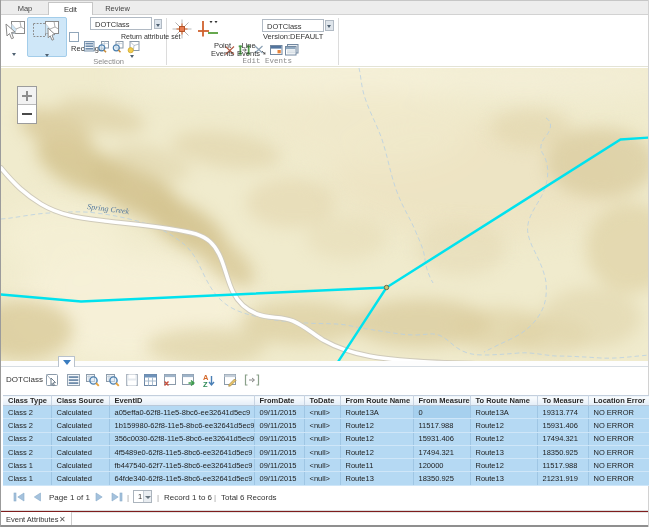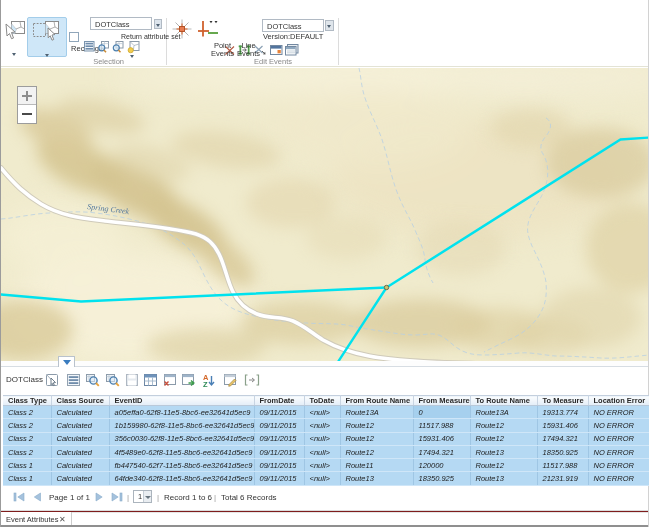--- a/index.html
+++ b/index.html
@@ -44,21 +44,21 @@
   border-left:4px solid transparent; border-right:4px solid transparent; border-top:5px solid #3a7cbf; }
 #gridbar { position:absolute; left:0; top:367px; width:647px; height:24px; background:#fff; }
 #gridbar .name { position:absolute; left:5px; top:8px; font-size:8px; color:#333; }
 
 
 #grid { position:absolute; left:2px; top:395px; width:647px; }
 #grid table { border-collapse:collapse; table-layout:fixed; width:545px; font-size:7.5px; }
 #grid th { height:10px; background:linear-gradient(#fbfdfe,#e3edf7); border-right:1px solid #c8d4e2; border-top:1px solid #c3cfdd; border-bottom:1px solid #b9c9da;
   font-weight:bold; color:#2a2a2a; text-align:left; padding:0 0 0 5px; white-space:nowrap; overflow:hidden; }
 #grid td { height:13.3px; background:#b5d9f3; border-right:1px solid #9fc6e4; border-bottom:1px solid #cfe6f8;
-  color:#1c1c1c; padding:0 0 0 5px; white-space:nowrap; overflow:hidden;font-style:italic; }
+  color:#1c1c1c; padding:0 0 0 5px; white-space:nowrap; overflow:hidden; }
 #grid td.hot { background:#a6d0ee; }
 
 
 #pager { position:absolute; left:0; top:489px; width:647px; height:17px; background:#fff; font-size:8px; color:#333; }
 #pager span { position:absolute; top:4px; }
 .pgsep { color:#9a9a9a; }
 #pagerdd { position:absolute; left:132px; top:1px; width:19px; height:13px; border:1px solid #abb4bd; background:#fff; }
 #pagerdd .n { position:absolute; left:4px; top:1px; font-size:7.5px; }
 #pagerdd .a { position:absolute; right:0; top:0; bottom:0; width:8px; background:#e9edf1; border-left:1px solid #c4ccd4; }
 #pagerdd .a:after { content:""; position:absolute; left:1px; top:5px; width:0; height:0; border-left:3px solid transparent; border-right:3px solid transparent; border-top:3px solid #68757f; }
@@ -68,20 +68,25 @@
   border-top:1px solid #dcdcdc; border-bottom:2px solid #8f8f8f; }
 #btab { position:absolute; left:0; top:1px; width:71px; height:13px; background:#fff; border-right:1px solid #cccccc; }
 #btab .t { position:absolute; left:5px; top:3px; font-size:7.5px; color:#333; }
 #btab .x { position:absolute; left:58px; top:3px; font-size:8px; color:#555; }
 #bottomrest { position:absolute; left:71px; top:1px; right:0; height:13px; background:#fff; border-top:1px solid #e6e6e6; }
 </style>
 </head>
 <body>
 <div id="app">
 
+  <div id="tabbar">
+    <div class="tab" style="left:4px; width:40px;">Map</div>
+    <div class="tab" id="tab-edit">Edit</div>
+    <div class="tab" style="left:93px; width:47px;">Review</div>
+  </div>
 
   <div id="ribbon">
 
     <div class="abs" style="left:1px; top:2px; width:17px; height:40px;">
       <svg width="25" height="22" viewBox="0 0 25 22" style="position:absolute;left:0;top:2px;">
         <rect x="9.5" y="2.5" width="13" height="12" fill="#fff" stroke="#8a8a8a"></rect>
         <path d="M9.5,5 L14,10 L13,14.5 M14,10 L19,8 L22.5,10 M19,8 L18,2.5" fill="none" stroke="#9a9a9a" stroke-width="0.8"></path>
         <path d="M9.5,5 L14,10 L13,14.5 L9.5,14.5 Z" fill="#cfe6f5"></path>
         <path d="M4,5 L13,13 L9.5,13.5 L11.5,19 L9.5,19.7 L7.5,14.5 L5,17 Z" fill="#fff" stroke="#8a8a8a" stroke-width="1"></path>
       </svg>
@@ -180,21 +185,21 @@
       <g transform="translate(61,0)">
         <rect x="2.5" y="1.5" width="10.5" height="8.5" fill="#e7ecf1" stroke="#7288a0"></rect>
         <rect x="0.5" y="3.5" width="10.5" height="8.5" fill="#fff" stroke="#7288a0"></rect>
         <rect x="1" y="4" width="9.5" height="2.2" fill="#8fa8bf"></rect>
         <path d="M2,8 L10,8 M2,9.8 L10,9.8" stroke="#b9c6d2" stroke-width="0.8"></path>
       </g>
     </svg>
     <div class="vsep" style="left:165px;"></div>
     <div class="vsep" style="left:337px;"></div>
     <div class="grouplabel" style="left:31px; width:92px;">Selection</div>
-    <div class="grouplabel" style="left:199px; width:92px;">Edit Events</div>
+    <div class="grouplabel" style="left:199px; width:92px;font-family:Liberation Mono, monospace;">Edit Events</div>
 
     <div class="rlabel" style="left:67px; top:5px;">Layer:</div>
     <div class="dd" style="left:89px; top:2px; width:62px;">
         <span class="txt">DOTClass</span>
       </div>
     <div class="abs" style="left:153px; top:4px; width:8px; height:10px; background:#dce4ec; border:1px solid #b1bac4;">
         <div class="downarr" style="left:0.5px; top:3.5px; border-left-width:2.5px; border-right-width:2.5px;"></div>
       </div>
     <div class="rlabel" style="left:80px; top:18px; font-size:7px;">Return attribute set</div>
     <div class="abs" style="left:68px; top:17px; width:10px; height:10px; border:1px solid #90a6ba; background:#fff;"></div>

